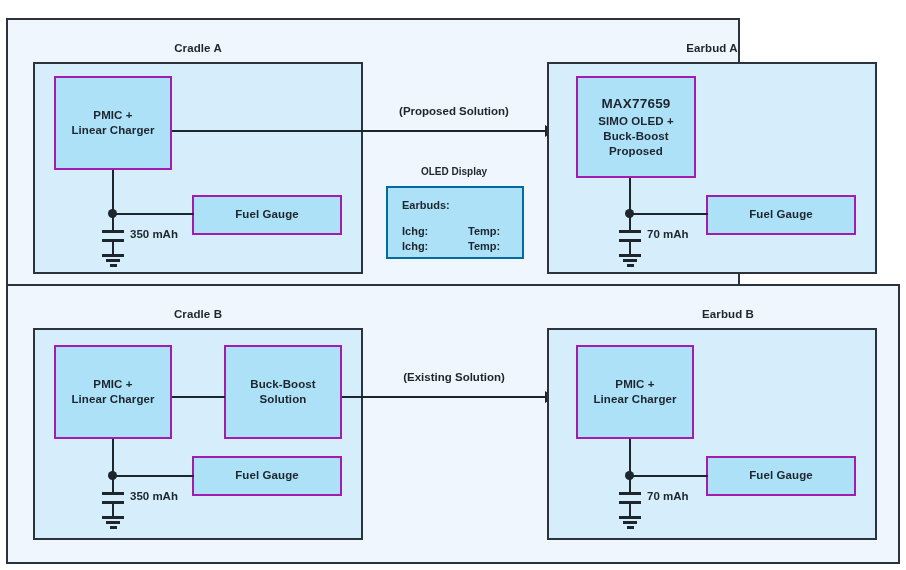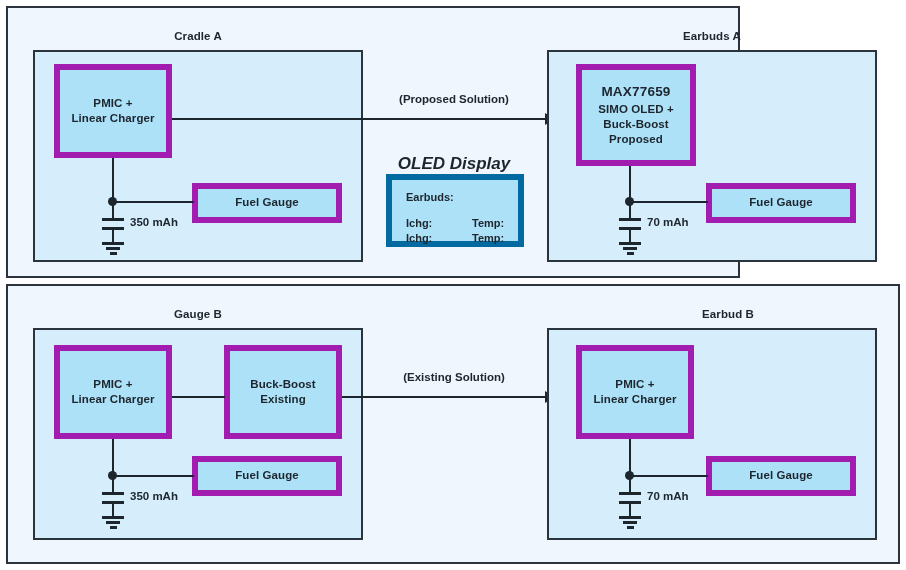--- a/index.html
+++ b/index.html
@@ -19,21 +19,21 @@
     overflow: hidden;
   }
 
   
   .panel {
     position: absolute;
     background: #eff6fd;
     border: 2px solid #2b333d;
     box-sizing: border-box;
   }
-  #panel-top    { left: 6px;  top: 6px;   width: 734px; height: 272px; }
+  #panel-top    { left: 6px;  top: 18px;   width: 734px; height: 272px; }
   #panel-bottom { left: 6px;  top: 284px; width: 894px; height: 280px; }
 
   
   .group-title {
     position: absolute;
     font-size: 11.5px;
     font-weight: bold;
     color: #1d252d;
     letter-spacing: 0.1px;
     white-space: nowrap;
@@ -46,41 +46,41 @@
     position: absolute;
     background: #d6eefb;
     border: 2px solid #2b333d;
     box-sizing: border-box;
   }
 
   
   .block {
     position: absolute;
     background: #ace1f8;
-    border: 6px solid #a21caf;
+    border: 2px solid #a21caf;
     box-sizing: border-box;
     display: flex;
     flex-direction: column;
     align-items: center;
     justify-content: center;
     text-align: center;
     color: #1d252d;
     font-size: 11.5px;
     font-weight: bold;
     line-height: 1.32;
     letter-spacing: 0.1px;
   }
   .block .line { display: block; white-space: nowrap; }
   .block .big  { font-size: 13.5px; letter-spacing: 0.2px; padding-bottom: 1px; }
 
   
   .oled {
     position: absolute;
     background: #ace1f8;
-    border: 6px solid #0369a1;
+    border: 2px solid #0369a1;
     box-sizing: border-box;
     color: #1d252d;
     font-size: 11px;
     font-weight: bold;
     padding: 12px 0 0 14px;
     line-height: 1.0;
   }
   .oled .row { display: flex; }
   .oled .hdr { margin-bottom: 15px; }
   .oled .c1 { width: 66px; }
@@ -142,26 +142,25 @@
   .flow-label {
     position: absolute;
     font-size: 11.5px;
     font-weight: bold;
     color: #1d252d;
     white-space: nowrap;
     transform: translateX(-50%);
   }
   .sub-label {
     position: absolute;
-    font-size: 17px;
+    font-size: 10px;
     font-weight: bold;
     color: #1d252d;
     white-space: nowrap;
     transform: translateX(-50%);
-    font-style: italic;
   }
 </style>
 </head>
 <body>
 
 <div id="canvas">
 
   <div class="panel" id="panel-top">
 
     <div class="group-title" style="left:190px; top:22px;">Cradle A</div>
@@ -210,21 +209,21 @@
       <div class="row r2">
         <span class="c1">Ichg:</span>
         <span class="c2">Temp:</span>
       </div>
       <div class="row">
         <span class="c1">Ichg:</span>
         <span class="c2">Temp:</span>
       </div>
     </div>
 
-    <div class="group-title" style="left:704px; top:22px;">Earbuds A</div>
+    <div class="group-title" style="left:704px; top:22px;">Earbud A</div>
 
     <div class="container-box" style="left:539px; top:42px; width:330px; height:212px;"></div>
 
     <div class="block" style="left:568px; top:56px; width:120px; height:102px;">
       <span class="line big">MAX77659</span>
       <span class="line">SIMO OLED +</span>
       <span class="line">Buck-Boost</span>
       <span class="line">Proposed</span>
     </div>
 
@@ -241,32 +240,32 @@
     <div class="batt-label" style="left:639px; top:208px;">70 mAh</div>
     <div class="wire-v" style="left:621px; top:222px; height:12px;"></div>
     <div class="gnd-1" style="left:611px; top:234px;"></div>
     <div class="gnd-2" style="left:615px; top:239px;"></div>
     <div class="gnd-3" style="left:619px; top:244px;"></div>
 
   </div>
 
   <div class="panel" id="panel-bottom">
 
-    <div class="group-title" style="left:190px; top:22px;">Gauge B</div>
+    <div class="group-title" style="left:190px; top:22px;">Cradle B</div>
 
     <div class="container-box" style="left:25px; top:42px; width:330px; height:212px;"></div>
 
     <div class="block" style="left:46px; top:59px; width:118px; height:94px;">
       <span class="line">PMIC +</span>
       <span class="line">Linear Charger</span>
     </div>
 
     <div class="block" style="left:216px; top:59px; width:118px; height:94px;">
       <span class="line">Buck-Boost</span>
-      <span class="line">Existing</span>
+      <span class="line">Solution</span>
     </div>
 
     <div class="wire-h" style="left:164px; top:110px; width:53px;"></div>
 
     <div class="wire-h" style="left:334px; top:110px; width:21px;"></div>
 
     <div class="block" style="left:184px; top:170px; width:150px; height:40px;">
       <span class="line">Fuel Gauge</span>
     </div>
 

